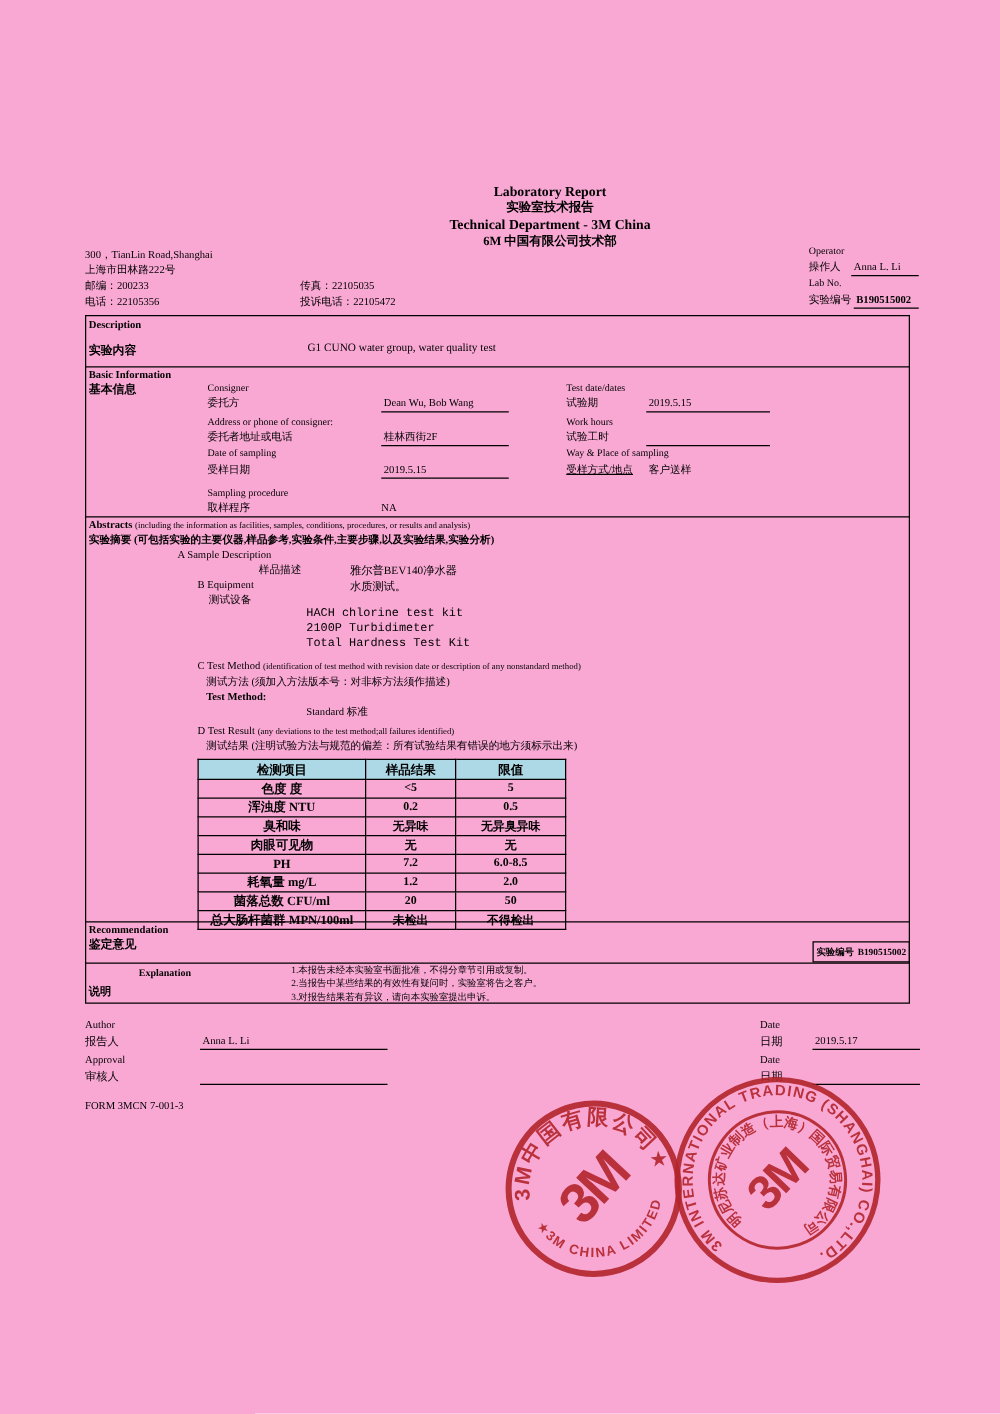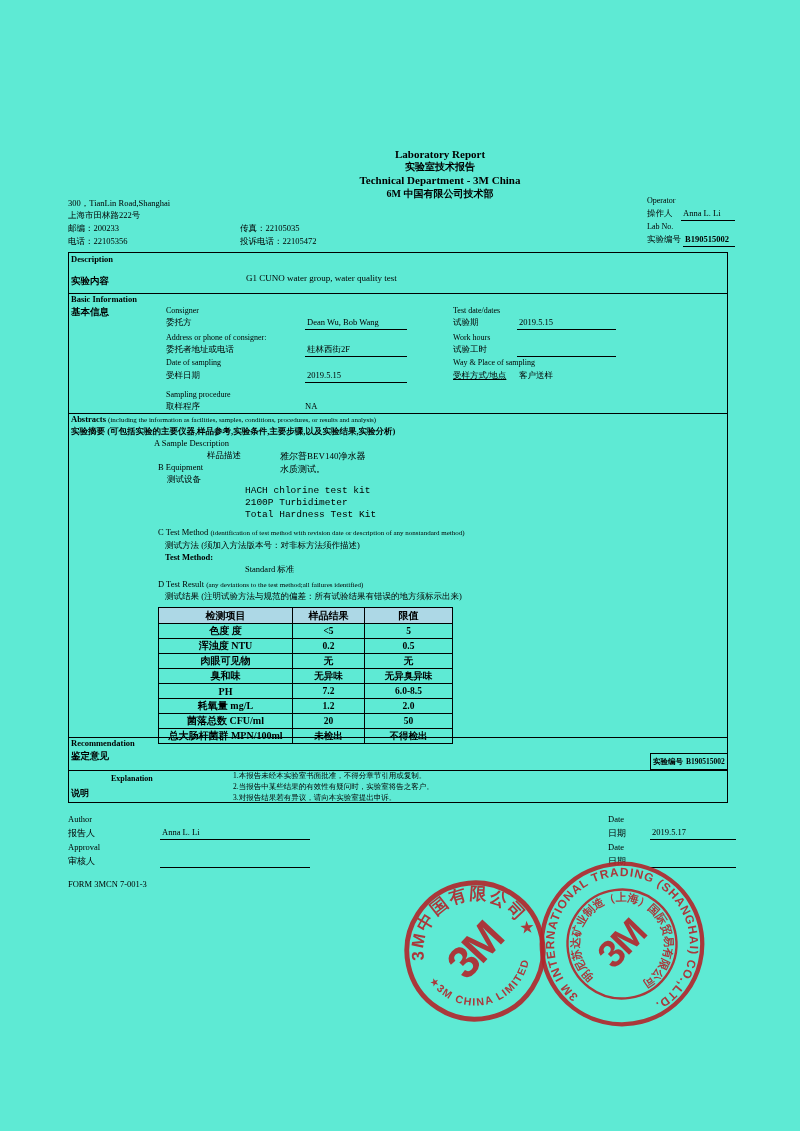--- a/index.html
+++ b/index.html
@@ -1,16 +1,16 @@
 <!DOCTYPE html>
 <html><head>
 <meta charset="utf-8">
 <style>
   html,body{margin:0;padding:0;background:#ffffff;}
-  .page{position:relative;width:800px;height:1131px;background:#5eead4;overflow:hidden;
+  .page{position:relative;width:800px;height:1131px;background:#f9a8d4;overflow:hidden;
         font-family:"Liberation Serif","DejaVu Serif",serif;color:#000;}
   .t{position:absolute;white-space:nowrap;line-height:1.15;}
   .b{font-weight:bold;}
   .ctr{text-align:center;}.s75{font-size:7.5px;}.s8{font-size:8px;}.s85{font-size:8.5px;}
   .s9{font-size:9px;}.s95{font-size:9.5px;}.s10{font-size:10px;}.s11{font-size:11px;}
   .note{font-size:7px;font-weight:normal;}
   .uv{position:absolute;border-bottom:1px solid #000;height:12px;font-size:8.5px;
       white-space:nowrap;padding:0 2px 1px 2px;line-height:12px;}
   .mainbox{position:absolute;left:68px;top:252px;width:660px;height:551px;
            border:1.5px solid #000;box-sizing:border-box;}
@@ -87,21 +87,21 @@
   <div class="t s85" style="left:453px;top:371px;text-decoration:underline;">受样方式/地点</div>
   <div class="t s85" style="left:519px;top:371px;">客户送样</div>
 
   <div class="t s8" style="left:166px;top:390px;">Sampling procedure</div>
   <div class="t s85" style="left:166px;top:402px;">取样程序</div>
   <div class="t s85" style="left:305px;top:402px;">NA</div>
 
   <div class="t b s85" style="left:71px;top:415px;"><span>Abstracts</span> <span class="note">(including the information as facilities, samples, conditions, procedures, or results and analysis)</span></div>
   <div class="t b s85" style="left:71px;top:427px;">实验摘要 (可包括实验的主要仪器,样品参考,实验条件,主要步骤,以及实验结果,实验分析)</div>
 
-  <div class="t s85" style="left:154px;top:439px;">A Sample Description</div>
+  <div class="t s85" style="left:142px;top:439px;">A Sample Description</div>
   <div class="t s85" style="left:167px;top:451px;margin-left:40px;">样品描述</div>
   <div class="t s9" style="left:280px;top:451px;">雅尔普BEV140净水器</div>
   <div class="t s9" style="left:280px;top:464px;">水质测试。</div>
 
   <div class="t s85" style="left:158px;top:463px;">B Equipment</div>
   <div class="t s85" style="left:167px;top:475px;">测试设备</div>
   <div class="t s95 mono" style="left:245px;top:486px;">HACH chlorine test kit</div>
   <div class="t s95 mono" style="left:245px;top:498px;">2100P Turbidimeter</div>
   <div class="t s95 mono" style="left:245px;top:510px;">Total Hardness Test Kit</div>
 
@@ -129,28 +129,28 @@
           <td class="item">色度 度</td>
           <td>&lt;5</td>
           <td>5</td>
         </tr>
     <tr>
           <td class="item">浑浊度 NTU</td>
           <td>0.2</td>
           <td>0.5</td>
         </tr>
     <tr>
+          <td class="item">臭和味</td>
+          <td>无异味</td>
+          <td>无异臭异味</td>
+        </tr>
+    <tr>
           <td class="item">肉眼可见物</td>
           <td>无</td>
           <td>无</td>
-        </tr>
-    <tr>
-          <td class="item">臭和味</td>
-          <td>无异味</td>
-          <td>无异臭异味</td>
         </tr>
     <tr>
           <td class="item">PH</td>
           <td>7.2</td>
           <td>6.0-8.5</td>
         </tr>
     <tr>
           <td class="item">耗氧量 mg/L</td>
           <td>1.2</td>
           <td>2.0</td>

